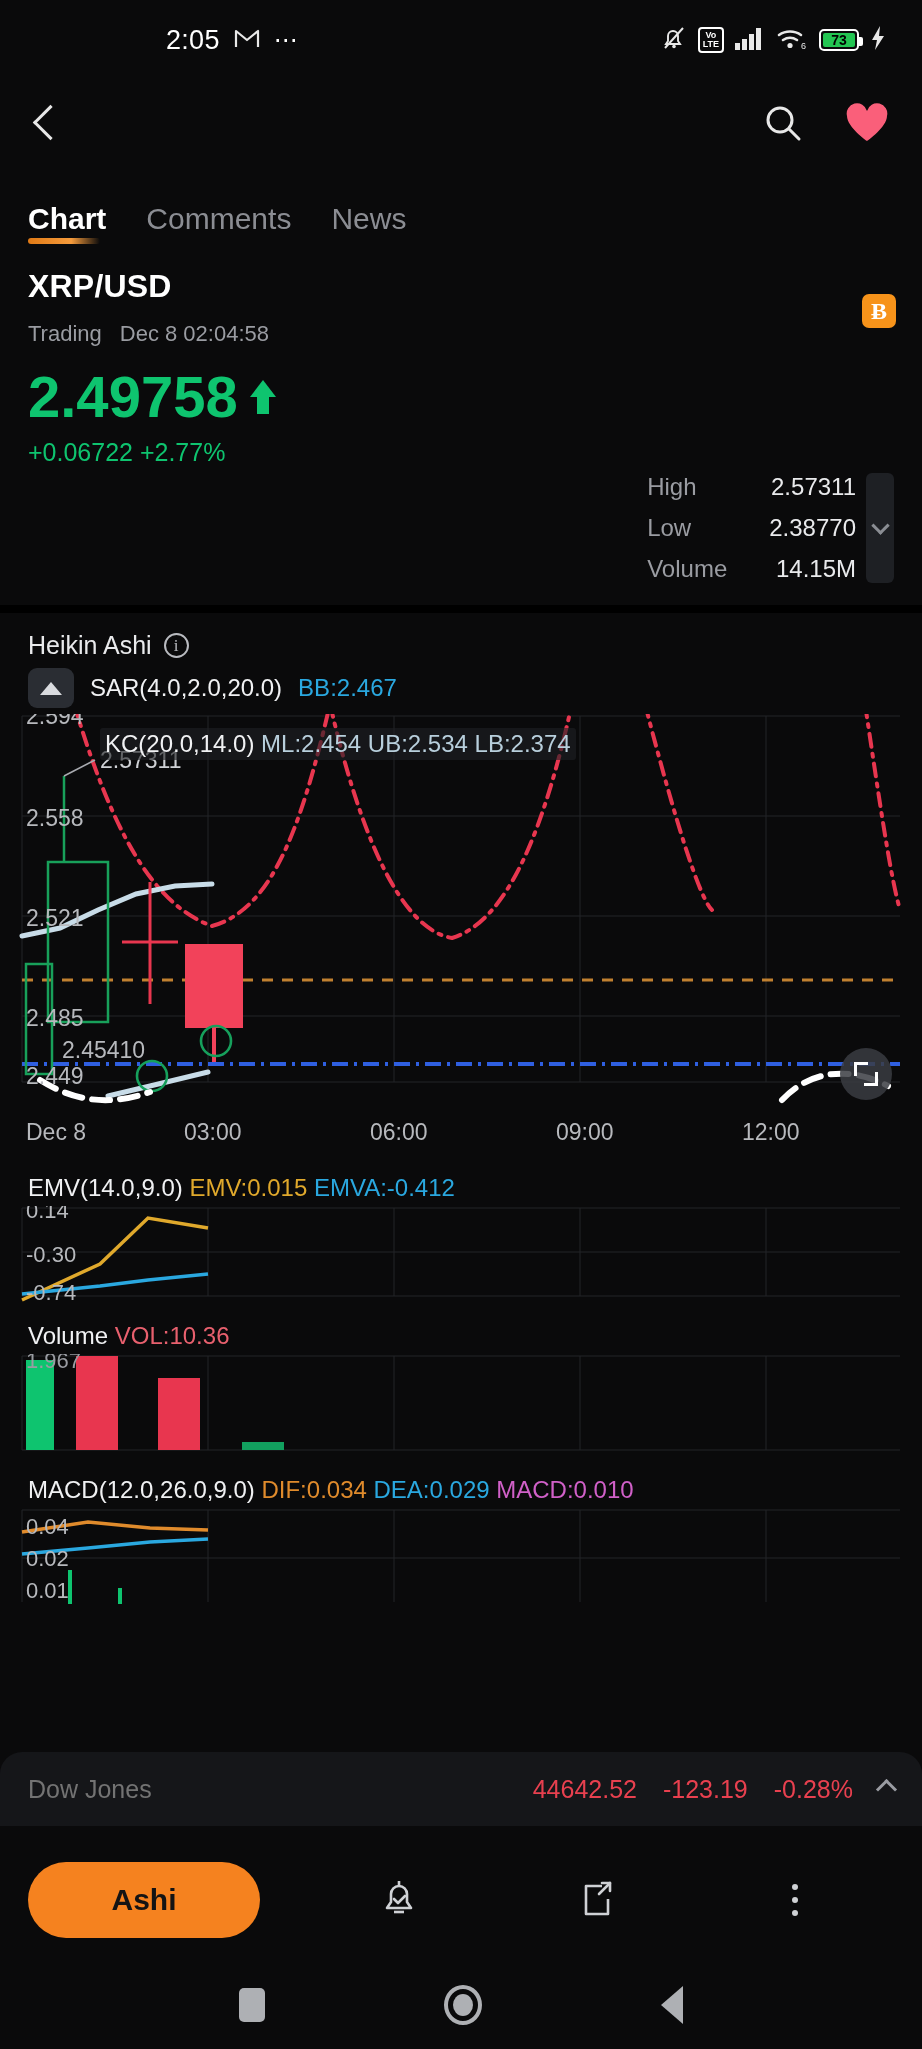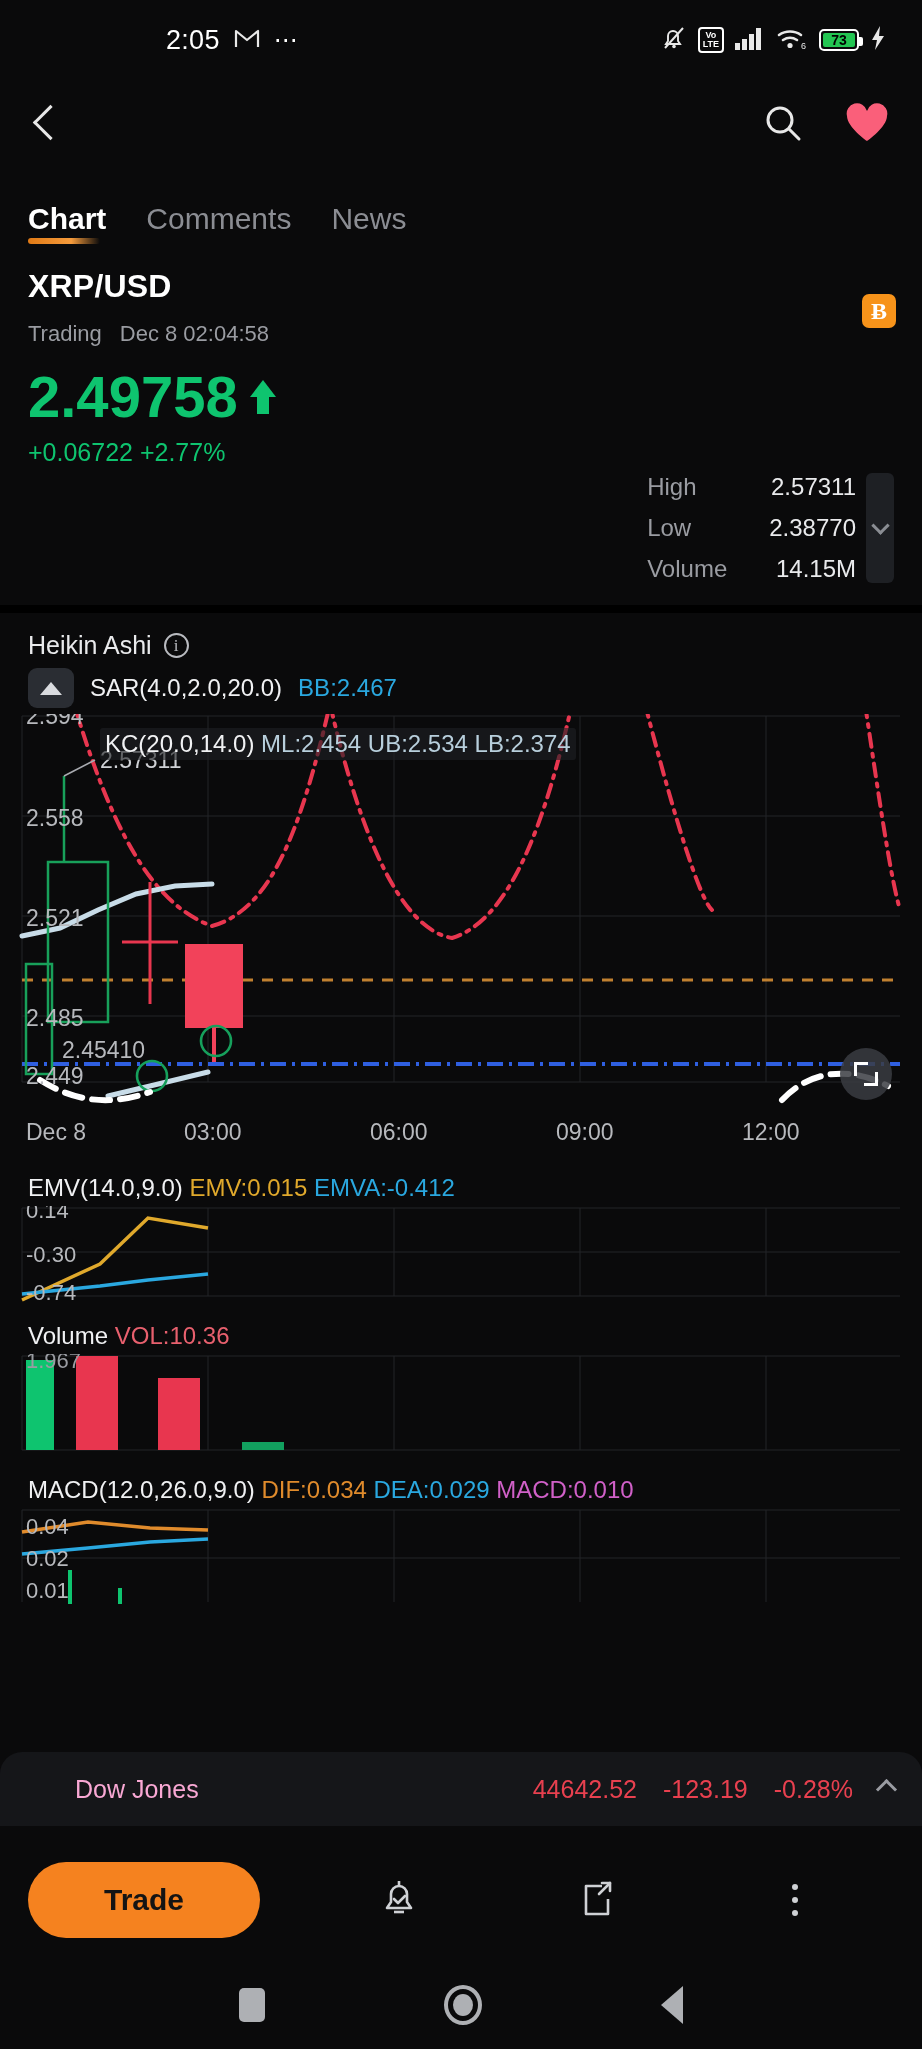--- a/index.html
+++ b/index.html
@@ -102,21 +102,21 @@
   .panel-hd{ padding:16px 28px 4px 28px; font-size:24px; }
   .pw{ color:#f0f1f3; } .p-yellow{color:#e0a92c;} .p-cyan{color:#2aa8e0;}
   .p-red{color:#e8606e;} .p-orange{color:#e08b2c;} .p-magenta{color:#d060c8;}
 
   
   .ghost-chips{ position:absolute; left:180px; top:1768px; display:flex; gap:46px;
     font-size:24px; color:#232528; z-index:4;}
   .ticker{ position:absolute; left:0; right:0; top:1752px; height:74px; z-index:6;
     background:#151619; border-radius:22px 22px 0 0; display:flex; align-items:center;
     padding:0 28px; }
-  .tk-name{ font-size:25px; color:#f9a8d4;margin-left:47px;}
+  .tk-name{ font-size:25px; color:#737373;}
   .tk-vals{ margin-left:auto; display:flex; align-items:center; gap:26px; font-size:25px; color:#e8404f;}
   .chev-u{ width:15px;height:15px;border-left:3px solid #9a9ca2;border-top:3px solid #9a9ca2;
     transform:rotate(45deg); margin-left:26px; }
 
   
   .actionbar{ position:absolute; left:0; right:0; top:1840px; height:120px; display:flex;
     align-items:center; padding:0 28px; z-index:6; background:#0a0a0b;}
   .trade-btn{ width:232px;height:76px;border-radius:38px;background:#f5821f; color:#141414;
     font-size:30px; font-weight:700; display:flex;align-items:center;justify-content:center;}
   .act-icons{ flex:1; display:flex; align-items:center; justify-content:space-around; padding-left:40px;}
@@ -445,21 +445,21 @@
   <span class="tk-name">Dow Jones</span>
   <span class="tk-vals">
     <span>44642.52</span>
     <span>-123.19</span>
     <span>-0.28%</span>
   </span>
   <span class="chev-u"></span>
 </div>
 
 <div class="actionbar">
-  <div class="trade-btn">Trade</div>
+  <div class="trade-btn">Ashi</div>
   <div class="act-icons">
     <span class="act-ic">
       <svg width="46" height="48" viewBox="0 0 46 48">
           <path d="M11 32h24l-4-6V18a8 8 0 0 0-16 0v8l-4 6z" fill="none" stroke="#cfd1d5" stroke-width="2.6" stroke-linejoin="round"></path>
           <line x1="18" y1="36" x2="28" y2="36" stroke="#cfd1d5" stroke-width="2.6"></line>
           <path d="M18 23l4 4 7-7" fill="none" stroke="#cfd1d5" stroke-width="2.6" stroke-linecap="round" stroke-linejoin="round"></path>
           <line x1="23" y1="10" x2="23" y2="5" stroke="#cfd1d5" stroke-width="2.6"></line>
         </svg>
     </span>
     <span class="act-ic">

